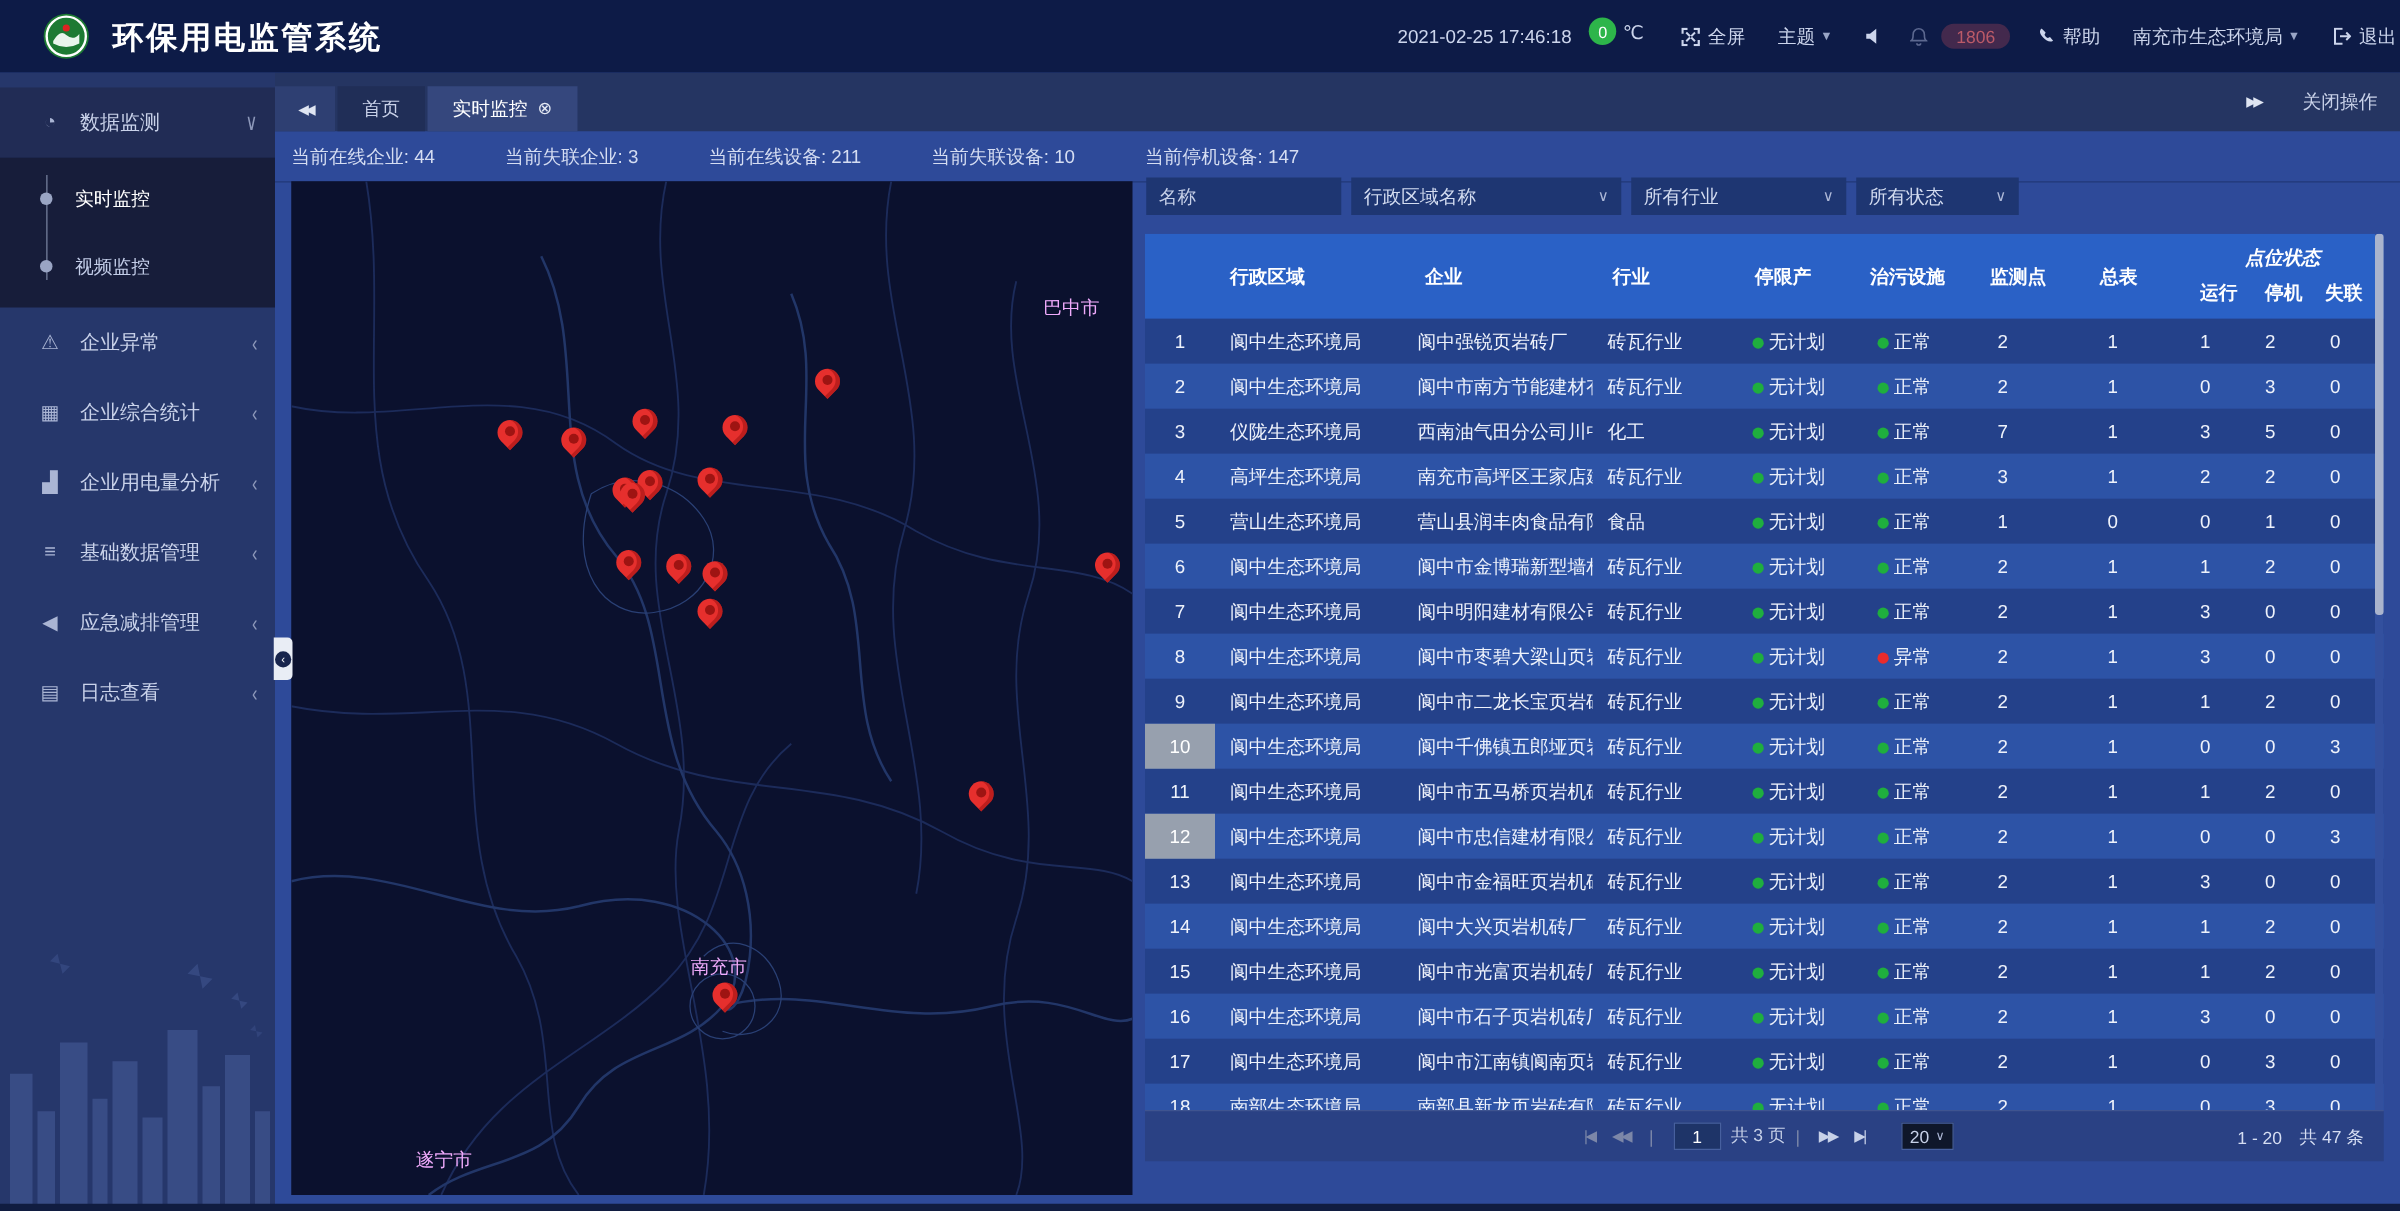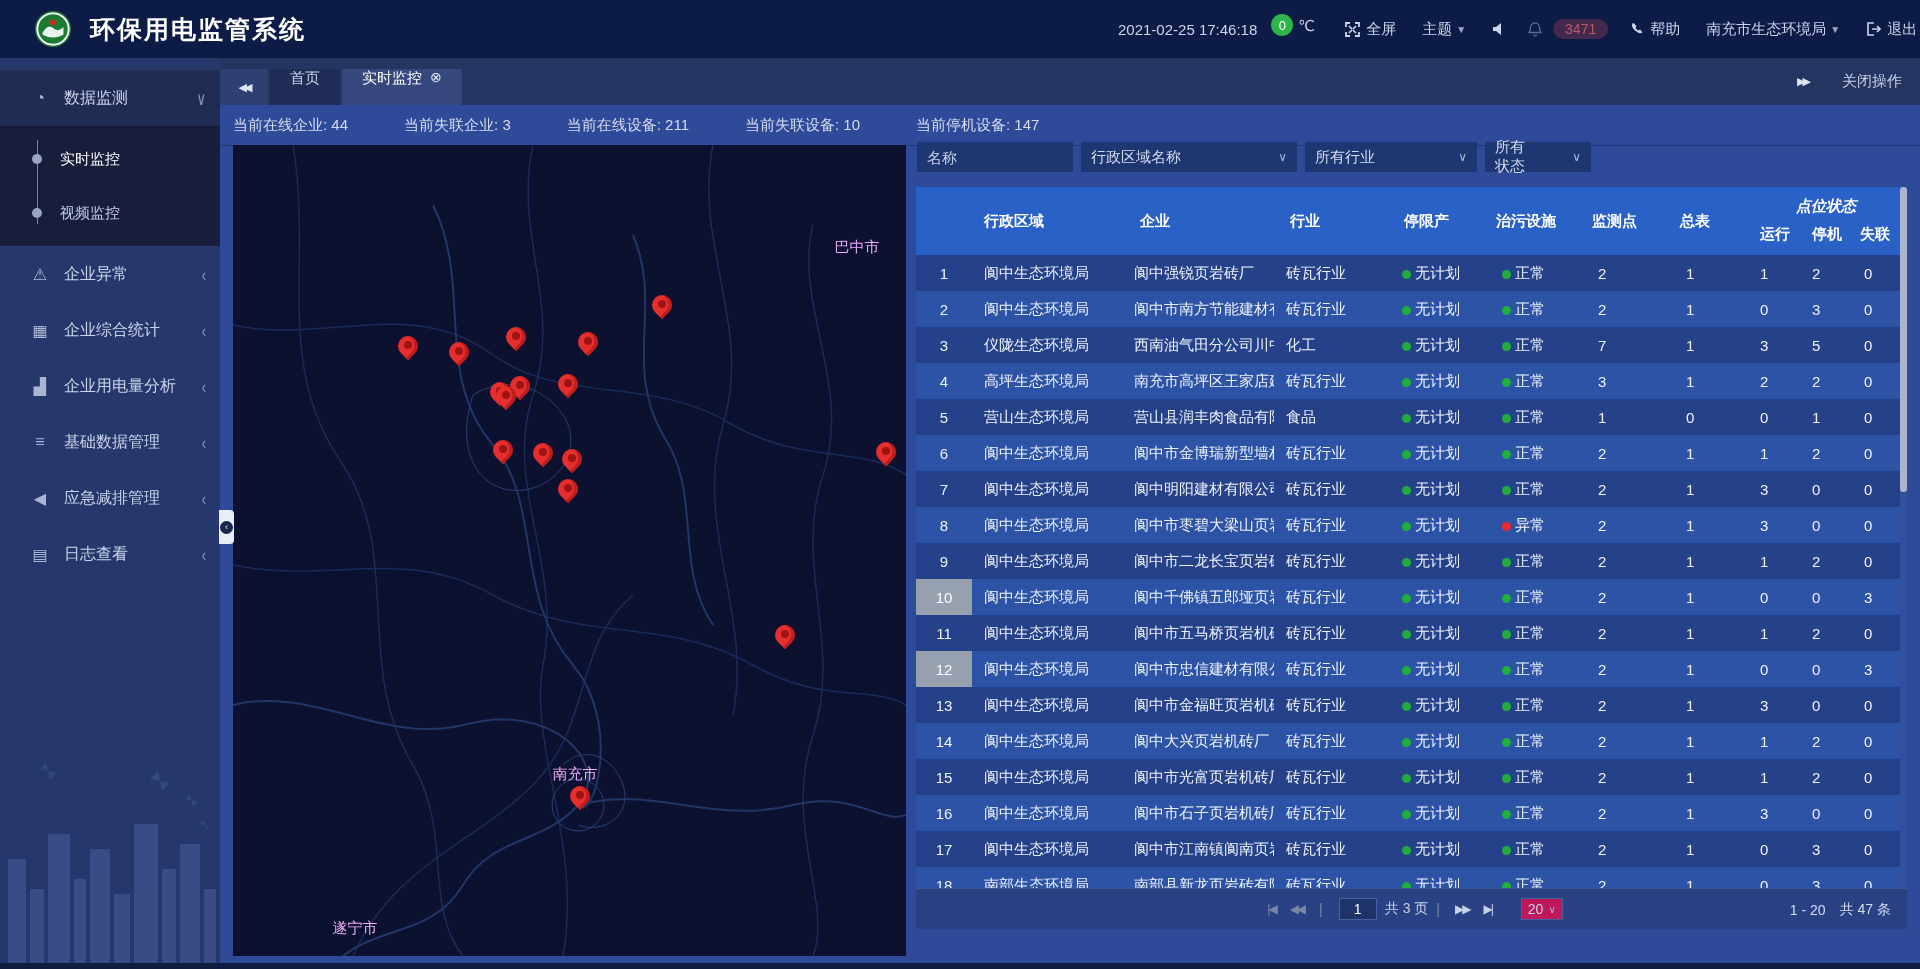--- a/index.html
+++ b/index.html
@@ -34,21 +34,21 @@
   .skyline{position:absolute;left:0;bottom:0;width:220px;opacity:.35;}
   .collapse-handle{position:absolute;left:219px;top:510px;width:15px;height:34px;background:#e9edf5;
     border-radius:0 4px 4px 0;z-index:25;display:flex;align-items:center;justify-content:center;cursor:pointer;}
   .collapse-handle .knob{width:13px;height:13px;border-radius:50%;background:#18254d;color:#fff;font-size:9px;
     display:flex;align-items:center;justify-content:center;line-height:1;}
 
   
   .tab-bar{position:absolute;left:220px;top:58px;width:1700px;height:47px;background:#253562;display:flex;align-items:flex-end;color:#c8d1e8;}
   .tab-collapse{width:48px;height:36px;background:#2e3f72;display:flex;align-items:center;justify-content:center;
     font-size:11px;letter-spacing:-3px;color:#dfe5f2;cursor:pointer;}
-  .tab{height:36px;padding:0 20px;display:flex;font-size:15px;background:#202e57;margin-left:2px;cursor:pointer;font-family:Liberation Serif, serif;}
+  .tab{height:36px;padding:0 20px;display:flex;align-items:center;font-size:15px;background:#202e57;margin-left:2px;cursor:pointer;font-family:Liberation Serif, serif;}
   .tab.active{background:#35477d;color:#fff;}
   .tab .tab-close{margin-left:8px;font-size:14px;color:#e3e8f4;}
   .tab-bar-right{margin-left:auto;display:flex;align-items:center;height:47px;}
   .tab-forward{font-size:11px;letter-spacing:-3px;color:#dfe5f2;margin-right:34px;cursor:pointer;}
   .close-ops{font-size:15px;color:#c8d1e8;margin-right:18px;cursor:pointer;}
 
   
   .stats-bar{position:absolute;left:220px;top:105px;width:1700px;height:41px;display:flex;align-items:center;
     padding-left:13px;color:#d5ddf2;font-size:15px;border-bottom:1px solid rgba(10,22,60,.35);}
   .stat-item{margin-right:56px;white-space:nowrap;}
@@ -63,21 +63,21 @@
   .pin::after{content:"";position:absolute;left:6px;top:5px;width:8px;height:8px;border-radius:50%;background:#9e1412;}
 
   
   .filters{position:absolute;left:917px;top:142px;height:30px;display:flex;z-index:5;}
   .flt{background:#1e3672;color:#d3dcf0;font-size:15px;height:30px;display:flex;align-items:center;
     padding:0 10px;margin-right:8px;border:none;}
   input.flt{width:156px;outline:none;}
   input.flt::placeholder{color:#c6d0e8;opacity:1;}
   .flt-select{justify-content:space-between;cursor:pointer;}
   .flt-select .sel-caret{color:#aeb9d8;font-size:12px;margin-left:10px;}
-  .w-region{width:216px;}.w-industry{width:172px;}.w-status{width:106px;gap:24px;}
+  .w-region{width:216px;}.w-industry{width:172px;}.w-status{width:130px;gap:24px;}
 
   
   .tbl{position:absolute;left:916px;top:187px;width:991px;height:701px;overflow:hidden;}
   .tbl-head{position:relative;height:68px;background:#2a61c6;color:#fff;font-size:15px;font-weight:bold;}
   .hcell{position:absolute;top:0;height:68px;display:flex;align-items:center;}
   .group-head{position:absolute;text-align:center;font-style:italic;}
   .sub-head{position:absolute;top:38px;font-size:15px;font-weight:bold;}
   .rows{position:relative;}
   .t-row{display:flex;height:36px;align-items:center;color:#eef2fb;font-size:15px;}
   .t-row.odd{background:#24418a;}
@@ -95,21 +95,21 @@
   .vscroll .thumb{position:absolute;left:0;top:0;width:7px;height:305px;background:#aab4cd;border-radius:3px;}
 
   
   .pager{position:absolute;left:916px;top:888px;width:991px;height:41px;background:#2a4184;
     border-top:1px solid rgba(255,255,255,.10);display:flex;align-items:center;justify-content:center;
     color:#c7d1e8;font-size:14px;}
   .pg-ic{font-size:12px;margin:0 7px;cursor:pointer;letter-spacing:-2px;}
   .pg-disabled{color:#7c87a8;}
   .pg-sep{color:#7c87a8;margin:0 8px;}
   .pg-input{width:38px;height:22px;background:#1e3468;border:1px solid #47609f;color:#fff;text-align:center;font-size:14px;margin:0 8px;}
-  .pg-size{background:#be185d;border:1px solid #47609f;height:22px;display:flex;align-items:center;padding:0 6px;margin-left:22px;cursor:pointer;}
+  .pg-size{background:#0f172a;border:1px solid #47609f;height:22px;display:flex;align-items:center;padding:0 6px;margin-left:22px;cursor:pointer;}
   .pg-size .sel-caret{font-size:10px;margin-left:5px;color:#aeb9d8;}
   .pg-total{position:absolute;right:16px;top:0;height:41px;display:flex;align-items:center;color:#d5ddf2;}
 
   .bottom-strip{position:absolute;left:0;top:963px;width:1920px;height:6px;background:#101c40;z-index:40;}
 </style>
 </head>
 <body>
 
 <header class="app-header">
   <svg class="logo" viewBox="0 0 40 40">
@@ -147,21 +147,21 @@
           </svg>
       </span>
     </span>
 
     <span class="hdr-item" style="margin-right:22px;">
       <span class="ic">
         <svg width="14" height="15" viewBox="0 0 14 15">
             <path d="M7 1a4.5 4.5 0 0 0-4.5 4.5c0 4-1.5 5-1.5 5h12s-1.5-1-1.5-5A4.5 4.5 0 0 0 7 1zM5.5 12.5a1.5 1.5 0 0 0 3 0" fill="none" stroke="#5c6890" stroke-width="1.3"></path>
           </svg>
       </span>
-      <span class="bell-badge">3471</span>
+      <span class="bell-badge">1806</span>
     </span>
 
     <span class="hdr-item">
       <span class="ic">
         <svg width="14" height="14" viewBox="0 0 14 14">
             <path d="M3 1C1.5 2.5 1.5 5 4.5 8S10 12 12.5 10.5L10 7.5 8.3 8.4C7 7.8 6.2 7 5.6 5.7L6.5 4 3.5 1z" fill="#ccd5ec"></path>
           </svg>
       </span>
       <span>帮助</span>
     </span>

